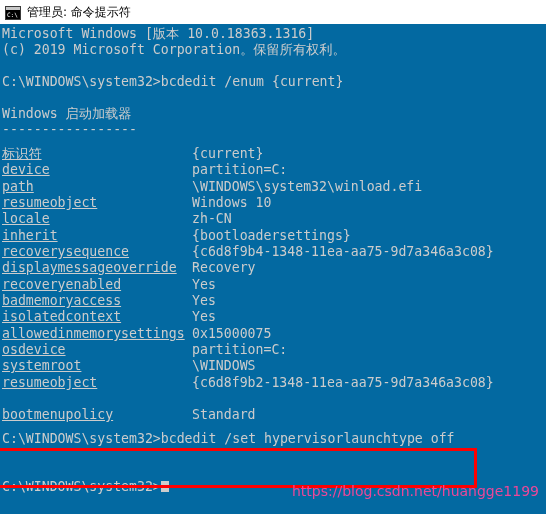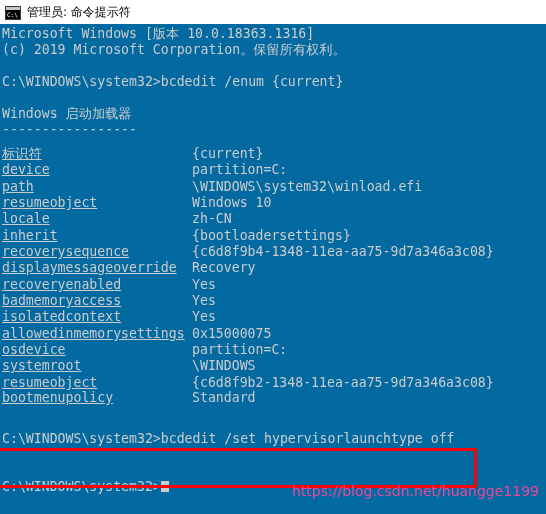--- a/index.html
+++ b/index.html
@@ -137,21 +137,21 @@
     <div class="line" style="top:204px"><span class="k">inherit</span><span>{bootloadersettings}</span></div>
     <div class="line" style="top:220px"><span class="k">recoverysequence</span><span>{c6d8f9b4-1348-11ea-aa75-9d7a346a3c08}</span></div>
     <div class="line" style="top:236px"><span class="k">displaymessageoverride</span><span>Recovery</span></div>
     <div class="line" style="top:253px"><span class="k">recoveryenabled</span><span>Yes</span></div>
     <div class="line" style="top:269px"><span class="k">badmemoryaccess</span><span>Yes</span></div>
     <div class="line" style="top:285px"><span class="k">isolatedcontext</span><span>Yes</span></div>
     <div class="line" style="top:302px"><span class="k">allowedinmemorysettings</span><span>0x15000075</span></div>
     <div class="line" style="top:318px"><span class="k">osdevice</span><span>partition=C:</span></div>
     <div class="line" style="top:334px"><span class="k">systemroot</span><span>\WINDOWS</span></div>
     <div class="line" style="top:351px"><span class="k">resumeobject</span><span>{c6d8f9b2-1348-11ea-aa75-9d7a346a3c08}</span></div>
-    <div class="line" style="top:366px"><span class="k">bootmenupolicy</span><span>Standard</span></div>
+    <div class="line" style="top:383px"><span class="k">bootmenupolicy</span><span>Standard</span></div>
 
     <div class="line" style="top:407px">C:\WINDOWS\system32&gt;bcdedit /set hypervisorlaunchtype off</div>
 
     <div class="line" style="top:455px"><span>C:\WINDOWS\system32&gt;</span><span class="cursor"></span></div>
 
     <div class="redbox"></div>
 
   </div>
 
   <div class="watermark">https://blog.csdn.net/huangge1199</div>

